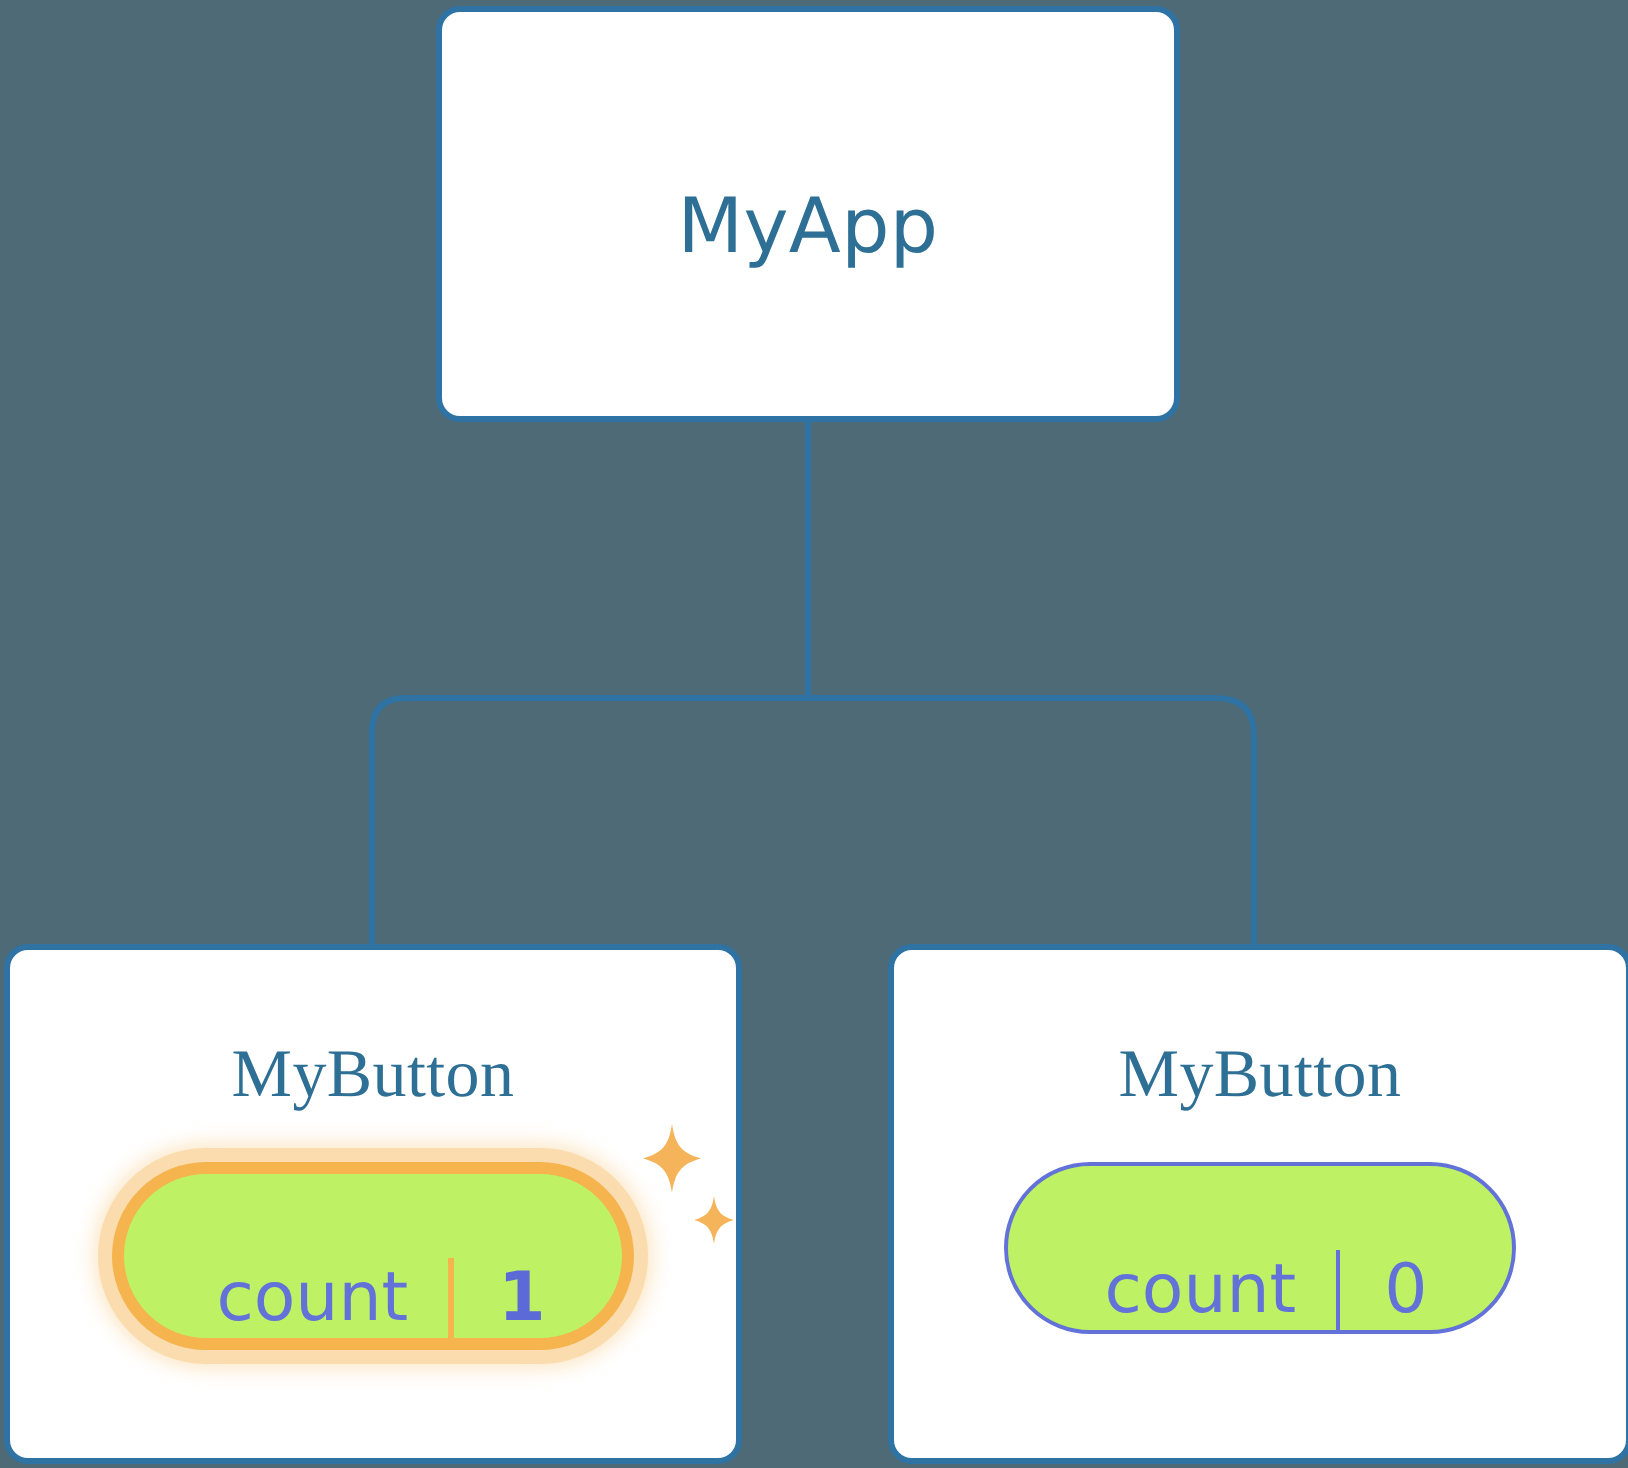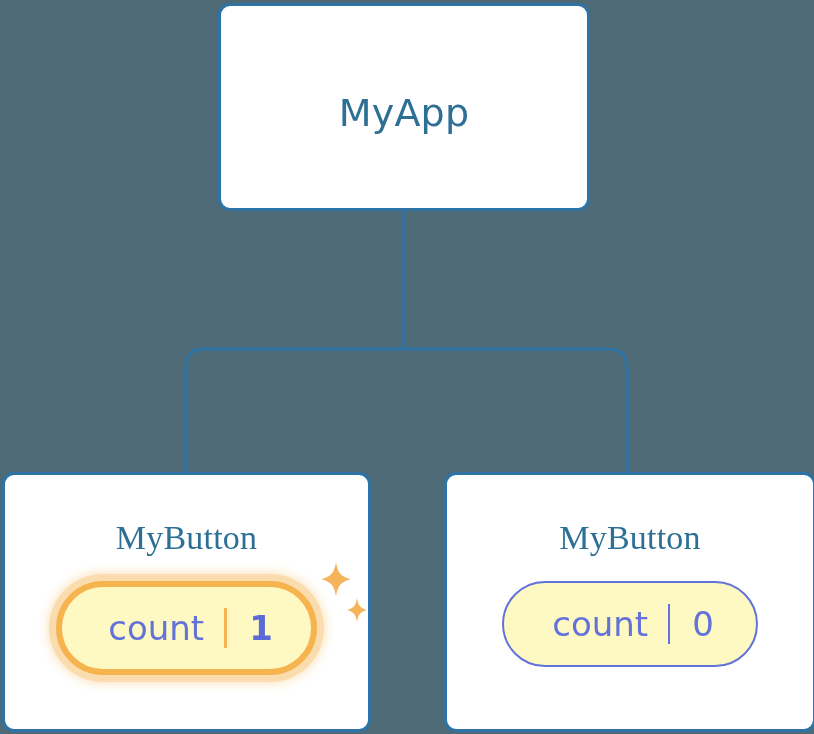--- a/index.html
+++ b/index.html
@@ -90,23 +90,23 @@
     right: 0;
     top: 106px;
     display: flex;
     justify-content: center;
     align-items: center;
   }
 
   .badge {
     position: relative;
     display: inline-flex;
-    align-items: center;
+    align-items: flex-end;
     box-sizing: border-box;
-    background: #fef9c3;
+    background: #bef264;
   }
 
   
   .badge.plain {
     border: 2px solid #6272d8;
     border-radius: 999px;
     height: 86px;
   }
 
   

